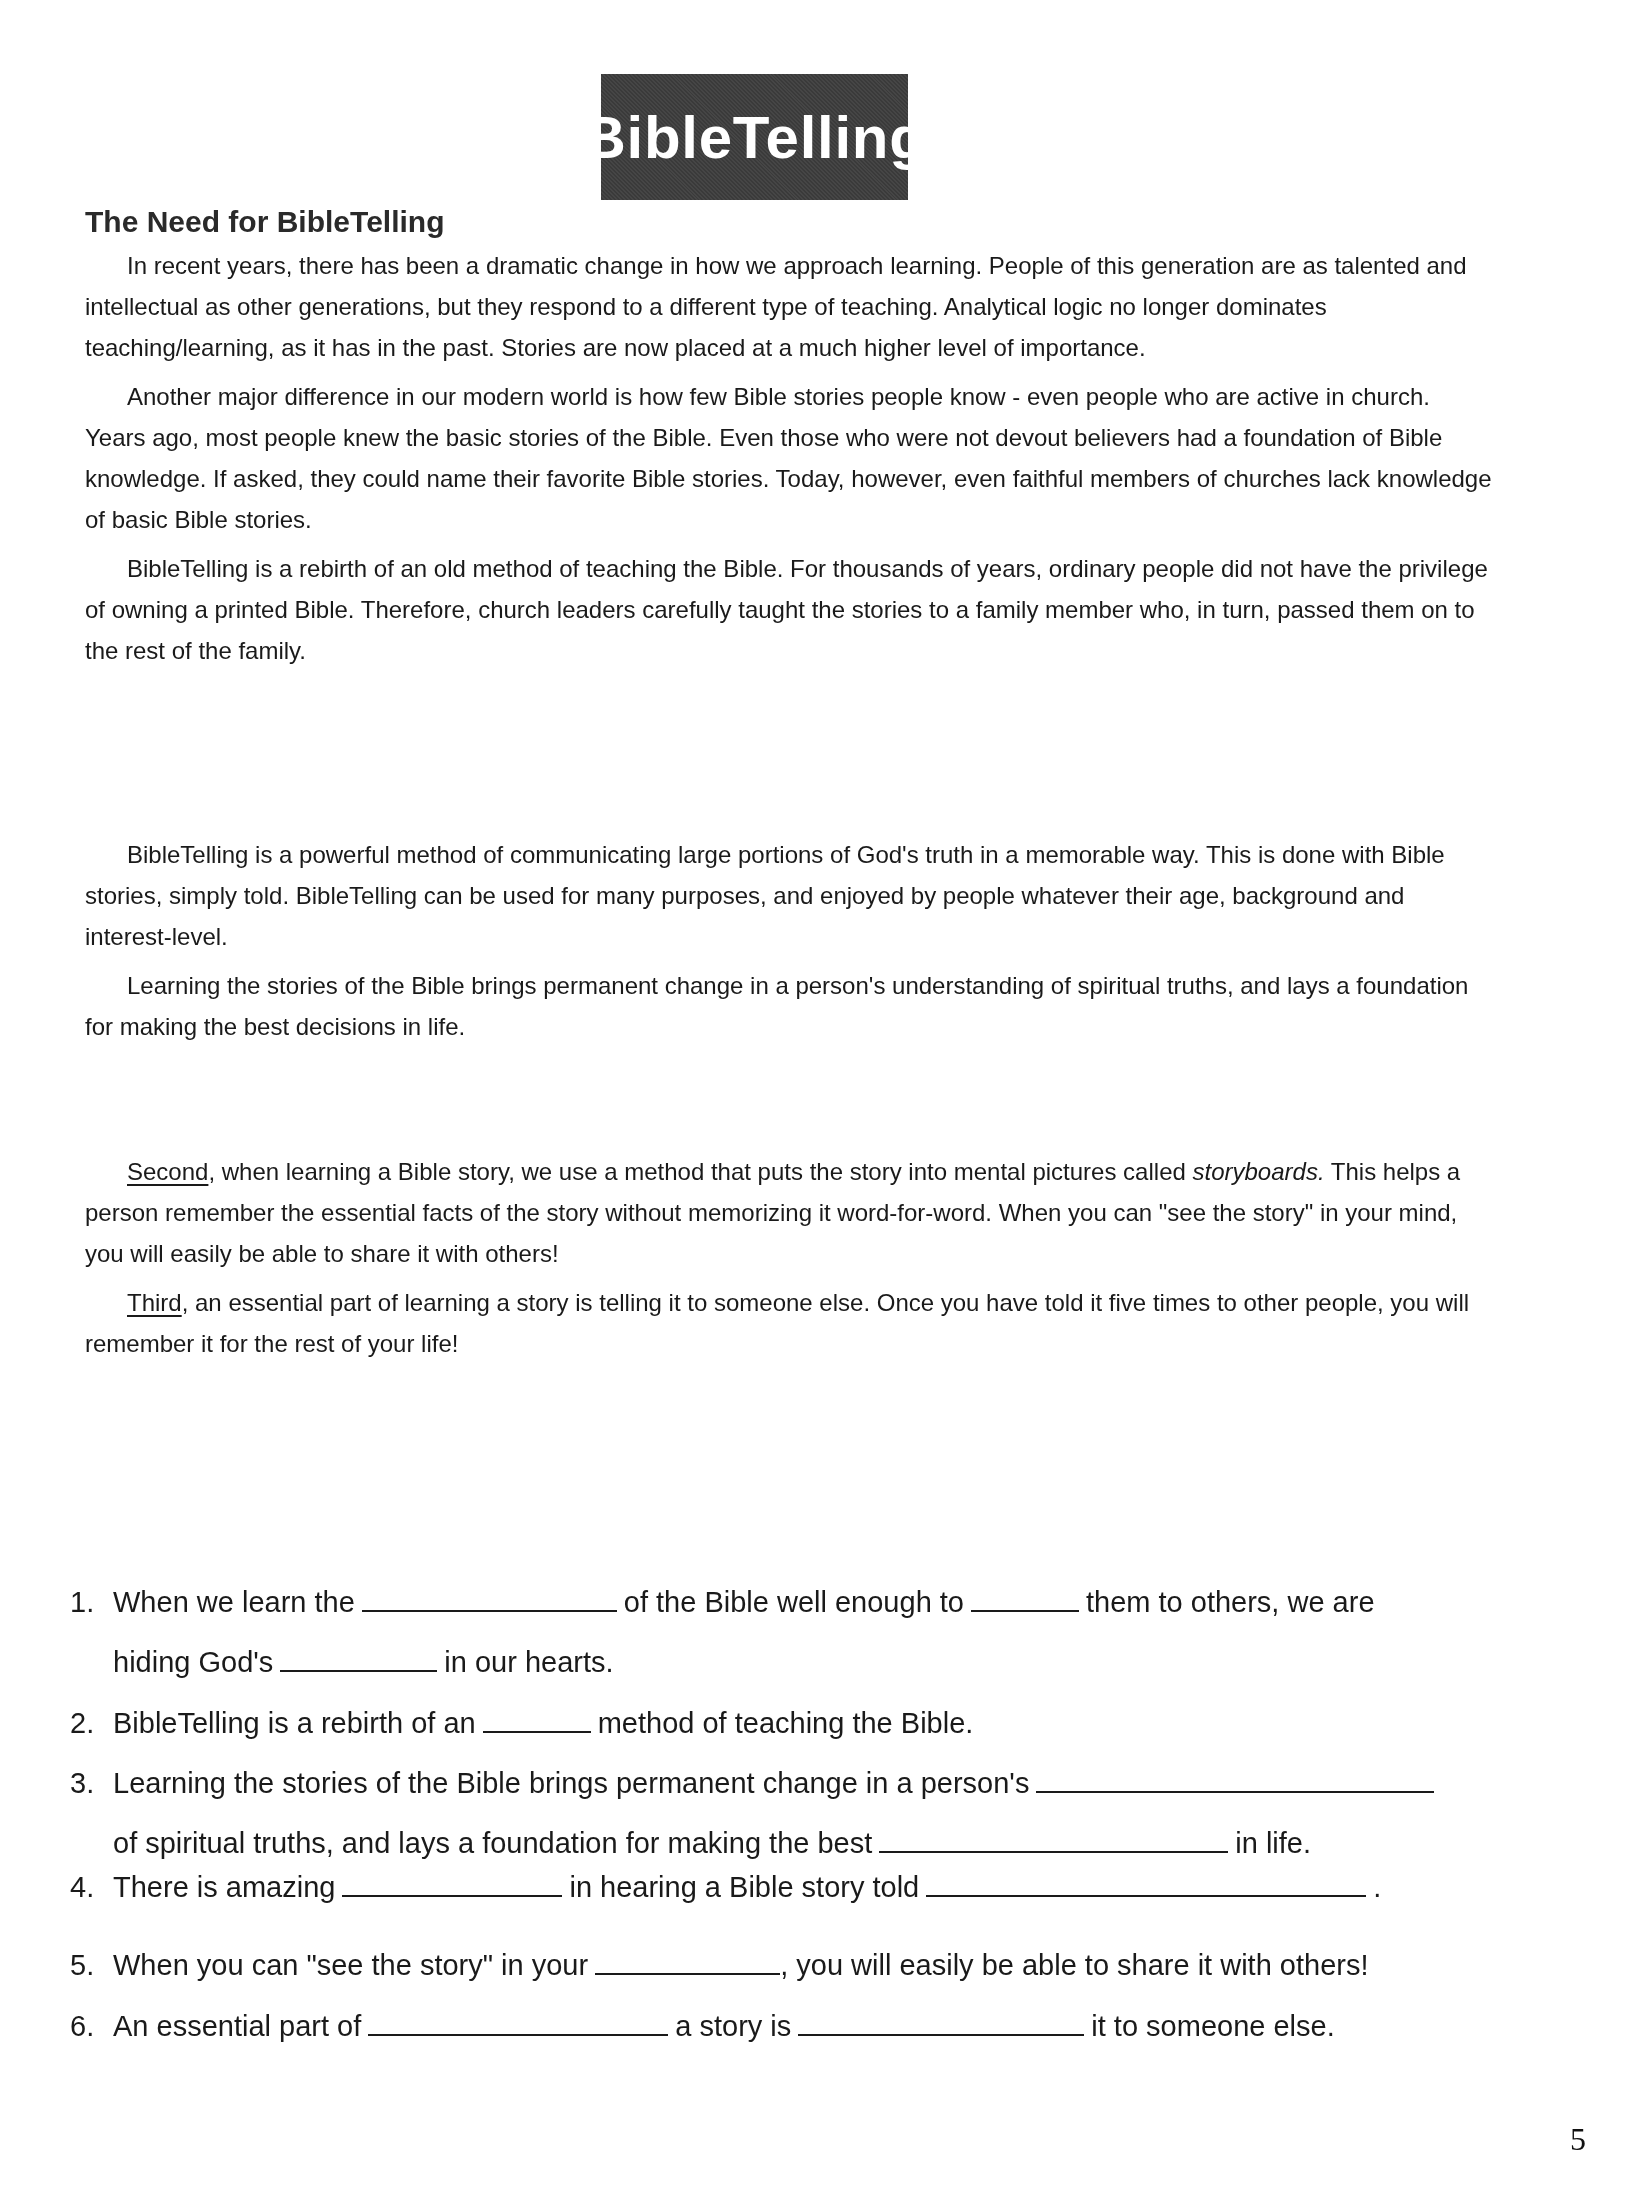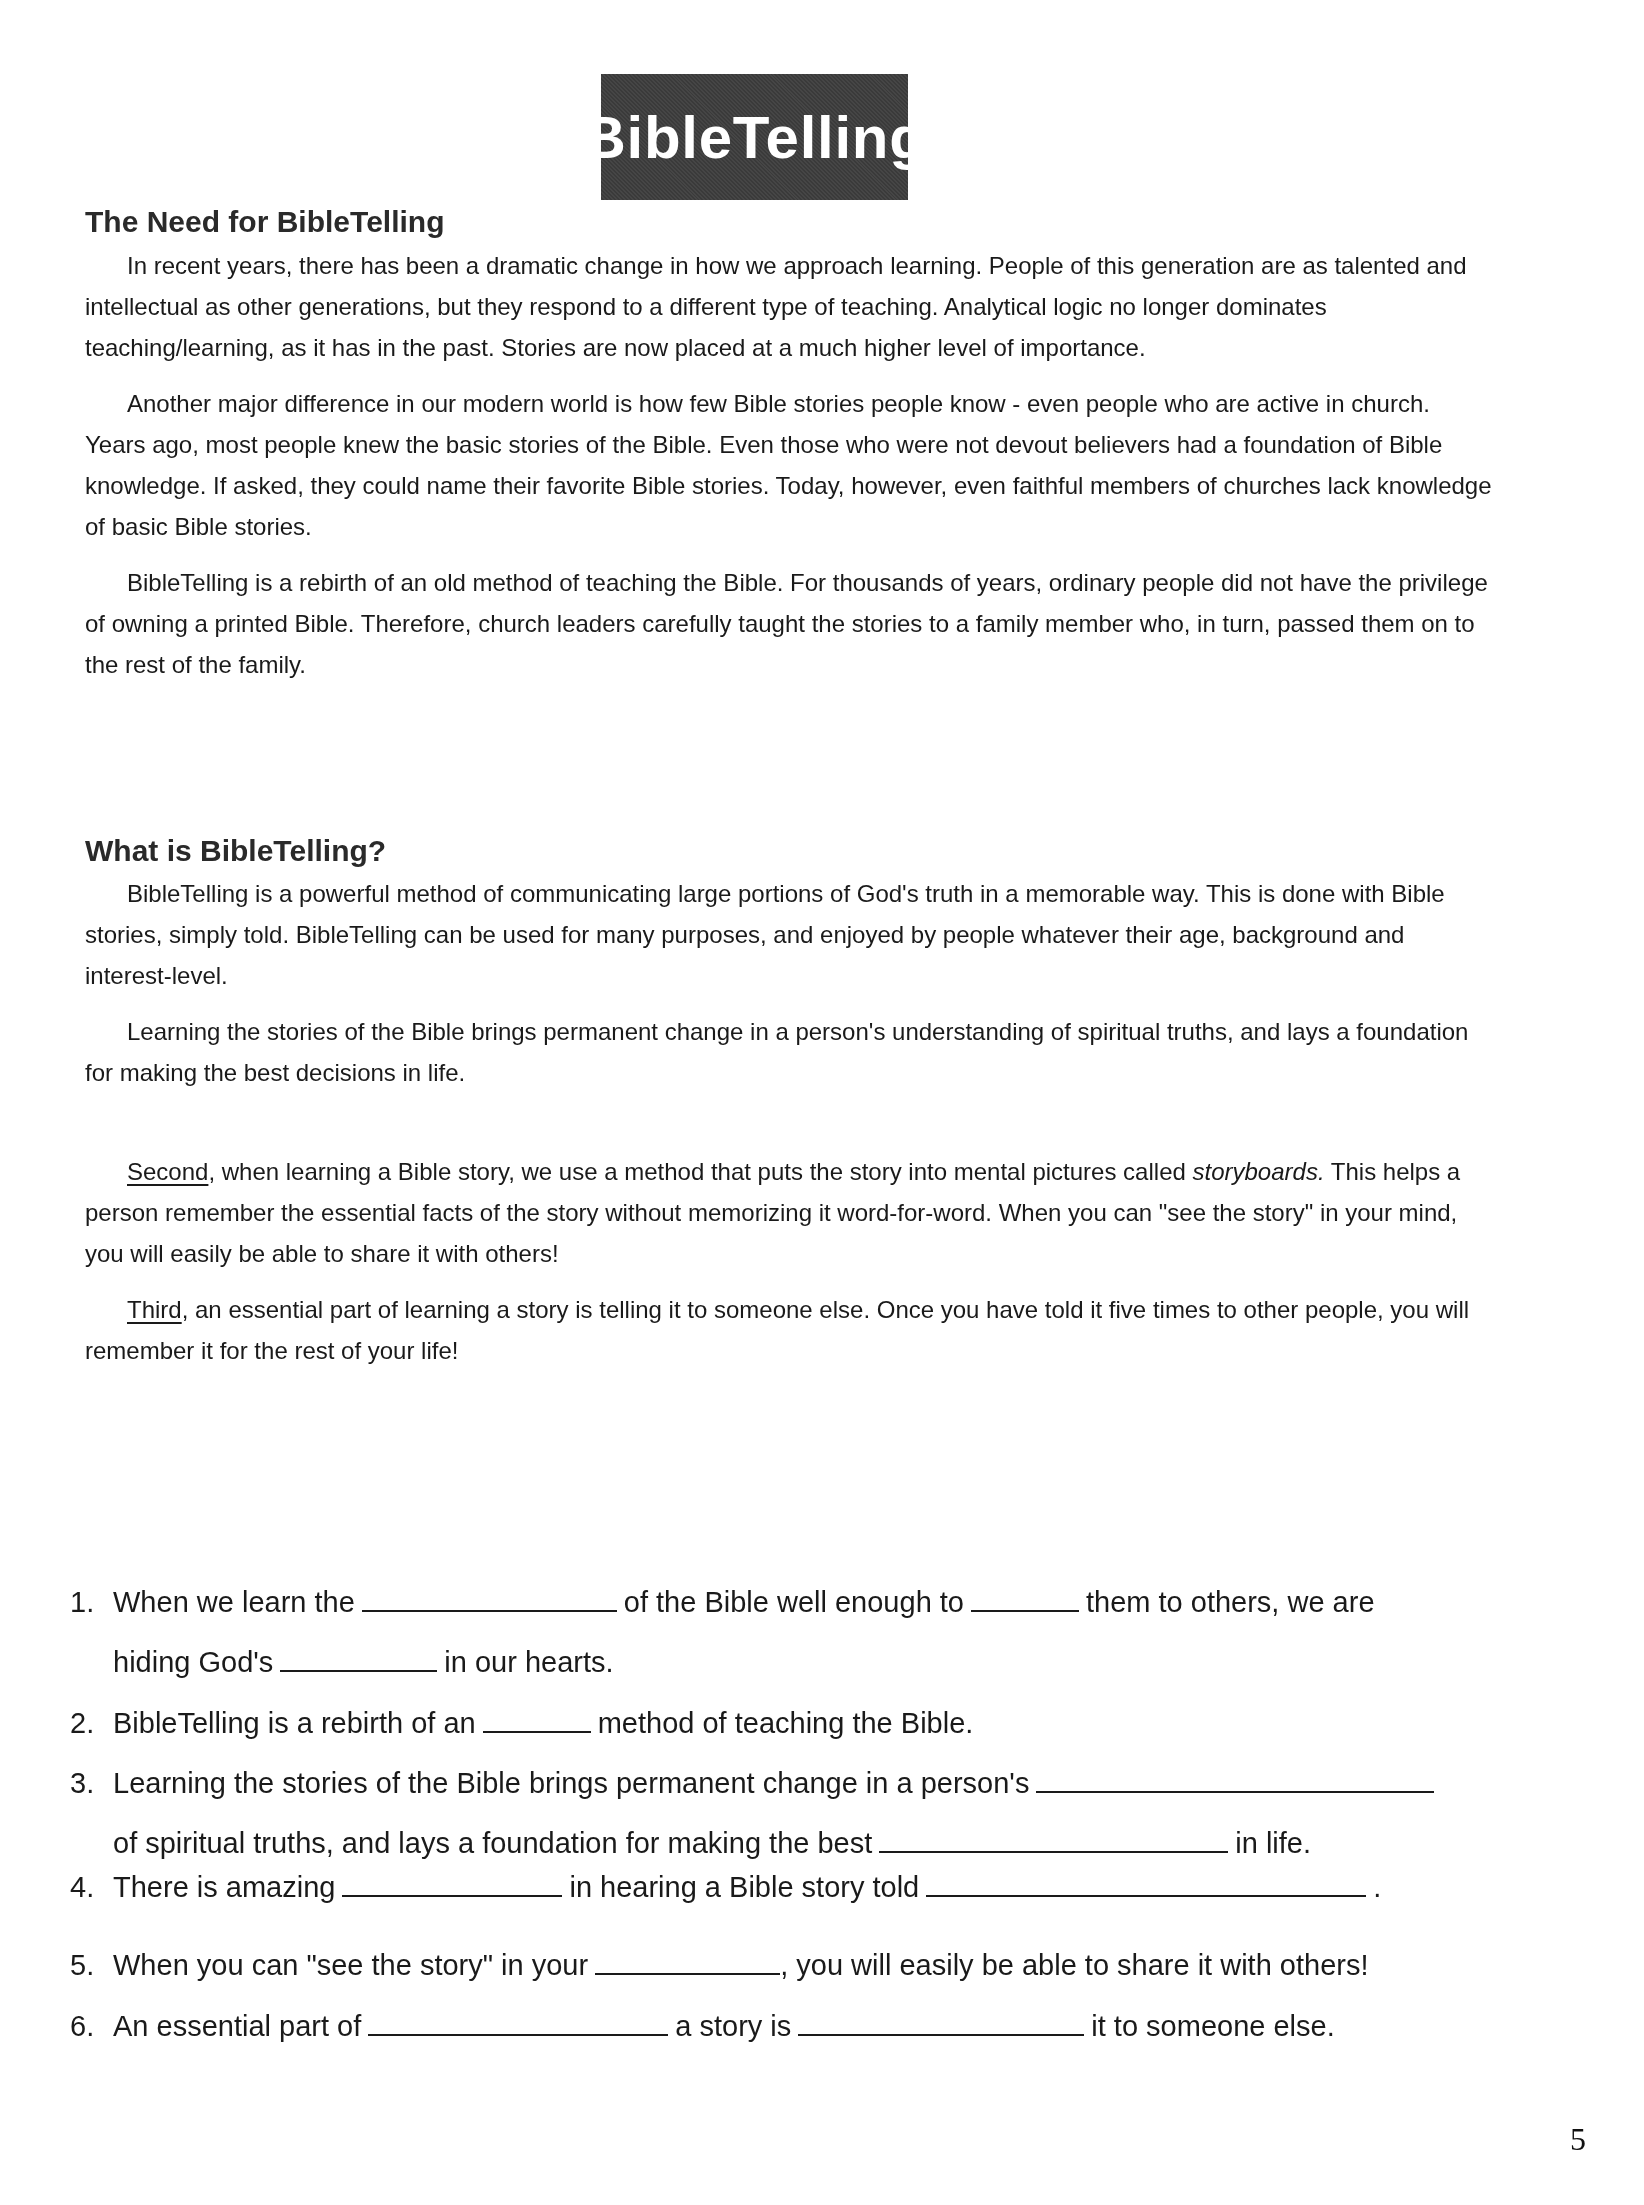--- a/index.html
+++ b/index.html
@@ -19,21 +19,21 @@
     font-family: "Liberation Sans", "DejaVu Sans", sans-serif;
   }
   .content { position: absolute; left: 85px; top: 202px; width: 1409px; }
   .section { position: absolute; left: 0; width: 1409px; }
   h2 {
     margin: 0; font-size: 30px; font-weight: bold; color: #2a2a2a; line-height: 39px;
   }
   p {
     margin: 0; font-size: 24px; line-height: 41px; text-indent: 42px; color: #1a1a1a;
   }
-  p + p { margin-top: 15px; }
+  p + p { margin-top: 8px; }
   .u { text-decoration: underline; text-underline-offset: 4.2px; }
   .qlist { position: absolute; left: 70px; top: 1585px; width: 1465px; font-size: 29px; color: #1a1a1a; }
   .q { position: absolute; left: 0; white-space: nowrap; }
   .q .num { display: inline-block; width: 43px; }
   .blank { display: inline-block; border-bottom: 2.1px solid #1a1a1a; height: 25px; vertical-align: baseline; margin: 0 7px; }
   .page-number {
     position: absolute; left: 1570px; top: 2121px; font-size: 32px;
     font-family: "Liberation Serif", "DejaVu Serif", serif; color: #111;
   }
 </style>
@@ -47,21 +47,20 @@
 <div class="content">
 
   <div class="section" style="top:0;">
     <h2>The Need for BibleTelling</h2>
     <p style="margin-top:4.2px;">In recent years, there has been a dramatic change in how we approach learning. People of this generation are as talented and intellectual as other generations, but they respond to a different type of teaching. Analytical logic no longer dominates teaching/learning, as it has in the past. Stories are now placed at a much higher level of importance.</p>
     <p>Another major difference in our modern world is how few Bible stories people know - even people who are active in church. Years ago, most people knew the basic stories of the Bible. Even those who were not devout believers had a foundation of Bible knowledge. If asked, they could name their favorite Bible stories. Today, however, even faithful members of churches lack knowledge of basic Bible stories.</p>
     <p>BibleTelling is a rebirth of an old method of teaching the Bible. For thousands of years, ordinary people did not have the privilege of owning a printed Bible. Therefore, church leaders carefully taught the stories to a family member who, in turn, passed them on to the rest of the family.</p>
   </div>
 
   <div class="section" style="top:629px;">
-    <h2>What is BibleTelling?</h2>
     <p style="margin-top:3px;">BibleTelling is a powerful method of communicating large portions of God's truth in a memorable way. This is done with Bible stories, simply told. BibleTelling can be used for many purposes, and enjoyed by people whatever their age, background and interest-level.</p>
     <p>Learning the stories of the Bible brings permanent change in a person's understanding of spiritual truths, and lays a foundation for making the best decisions in life.</p>
   </div>
 
   <div class="section" style="top:949px;">
     <p>
       <span class="u">Second</span><span>, when learning a Bible story, we use a method that puts the story into mental pictures called </span><em>storyboards.</em><span> This helps a person remember the essential facts of the story without memorizing it word-for-word. When you can "see the story" in your mind, you will easily be able to share it with others!</span>
     </p>
     <p>
       <span class="u">Third</span><span>, an essential part of learning a story is telling it to someone else. Once you have told it five times to other people, you will remember it for the rest of your life!</span>

